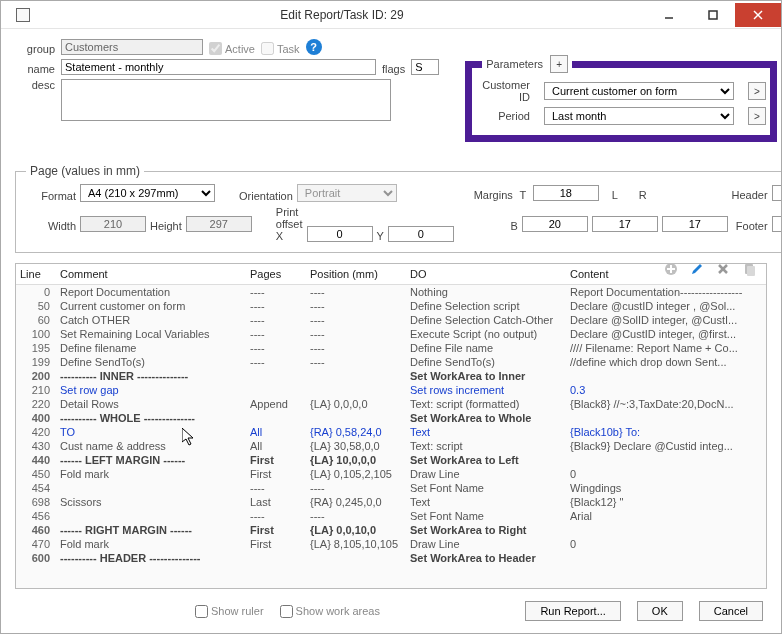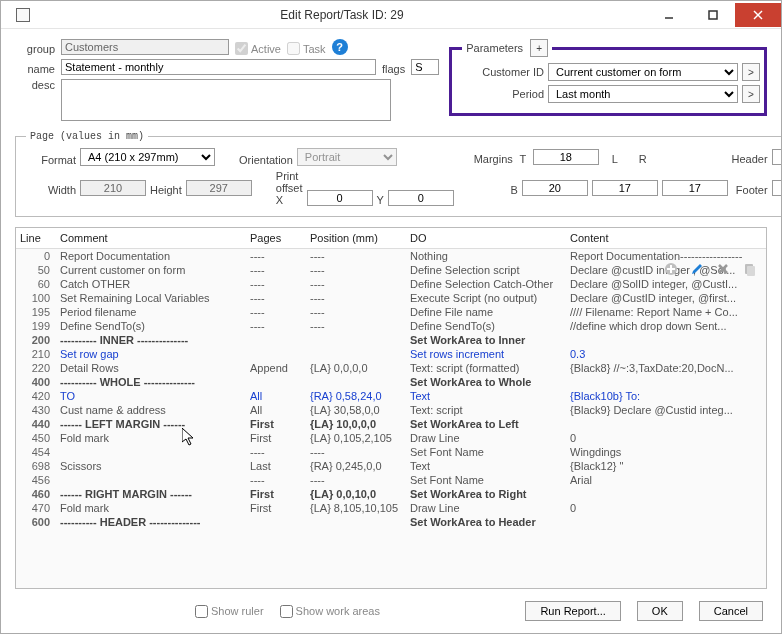--- a/index.html
+++ b/index.html
@@ -56,26 +56,26 @@
     gap: 6px;
     overflow: hidden;
   }
   .toprow {
     display: flex;
     gap: 10px;
   }
   .leftpane { flex: 1.1; }
   .rightpane { flex: 1; }
   fieldset.params {
-    border: 3px solid #4c1d95;
+    border: 7px solid #4c1d95;
     padding: 6px 4px 6px 10px;
-    margin: 0;
+    margin: 16px;
   }
   fieldset.params legend { font-size:11px; padding:0 4px; color:#444; }
-  .params .row { display:flex; align-items:center; justify-content:flex-end; gap:4px; margin-bottom:4px; }
+  .params .row { display:flex; align-items:center; justify-content:flex-end; gap:14px; margin-bottom:4px; }
   .params .lbl { color:#333; }
   .params select { width: 190px; font-size:11px; }
   .params .smbtn, .plusbtn {
     width:18px; height:18px; border:1px solid #999; background:#f8f8f8;
     display:inline-flex; align-items:center; justify-content:center;
     font-size:10px; color:#444;
   }
   .plusbtn { margin-left:4px; }
   .row { display:flex; align-items:flex-end; gap:6px; margin-bottom:4px; }
   .row .lbl { width:40px; text-align:right; color:#444; }
@@ -99,21 +99,21 @@
     width:16px; height:16px; border-radius:50%;
     background:#1e7fd6; color:#fff; font-weight:bold;
     display:inline-flex; align-items:center; justify-content:center;
     font-size:11px;
   }
   fieldset.page {
     border:1px solid #bbb;
     margin:0;
     padding:6px 10px;
   }
-  fieldset.page legend { font-size:10px; padding:0 4px; color:#444;font-family:Liberation Mono, monospace; }
+  fieldset.page legend { font-size:12px; padding:0 4px; color:#444; }
   .pagerow { display:flex; align-items:center; gap:4px; margin-bottom:4px; flex-wrap:nowrap; }
   .pagerow .lbls { color:#444; }
   .pagerow .group { display:flex; align-items:flex-end; gap:4px; }
   .sp1 { flex:1; }
   .num { width:66px; text-align:center; }
   
   .tablewrap {
     flex:1;
     border:1px solid #bbb;
     display:flex;
@@ -202,21 +202,21 @@
           </svg>
       </div>
     </div>
   </div>
 
   <div class="body">
     <div class="toprow">
       <div class="leftpane">
         <div class="row">
           <span class="lbl">group</span>
-          <input type="text" disabled="" style="width: 168px;" value="Customers">
+          <input type="text" disabled="" style="width: 142px;" value="Customers">
           <label class="chk dis">
             <input type="checkbox" checked="" disabled="" style="">
             <span>Active</span>
           </label>
           <label class="chk dis">
             <input type="checkbox" disabled="" style="">
             <span>Task</span>
           </label>
           <span class="helpicon">?</span>
         </div>
@@ -373,21 +373,21 @@
           <div class="trow">
             <div class="c c0">100</div>
             <div class="c c1">Set Remaining Local Variables</div>
             <div class="c c2">----</div>
             <div class="c c3">----</div>
             <div class="c c4">Execute Script (no output)</div>
             <div class="c c5">Declare @CustID integer, @first...</div>
           </div>
           <div class="trow">
             <div class="c c0">195</div>
-            <div class="c c1">Period filename</div>
+            <div class="c c1">Define filename</div>
             <div class="c c2">----</div>
             <div class="c c3">----</div>
             <div class="c c4">Define File name</div>
             <div class="c c5">//// Filename: Report Name + Co...</div>
           </div>
           <div class="trow">
             <div class="c c0">199</div>
             <div class="c c1">Define SendTo(s)</div>
             <div class="c c2">----</div>
             <div class="c c3">----</div>

